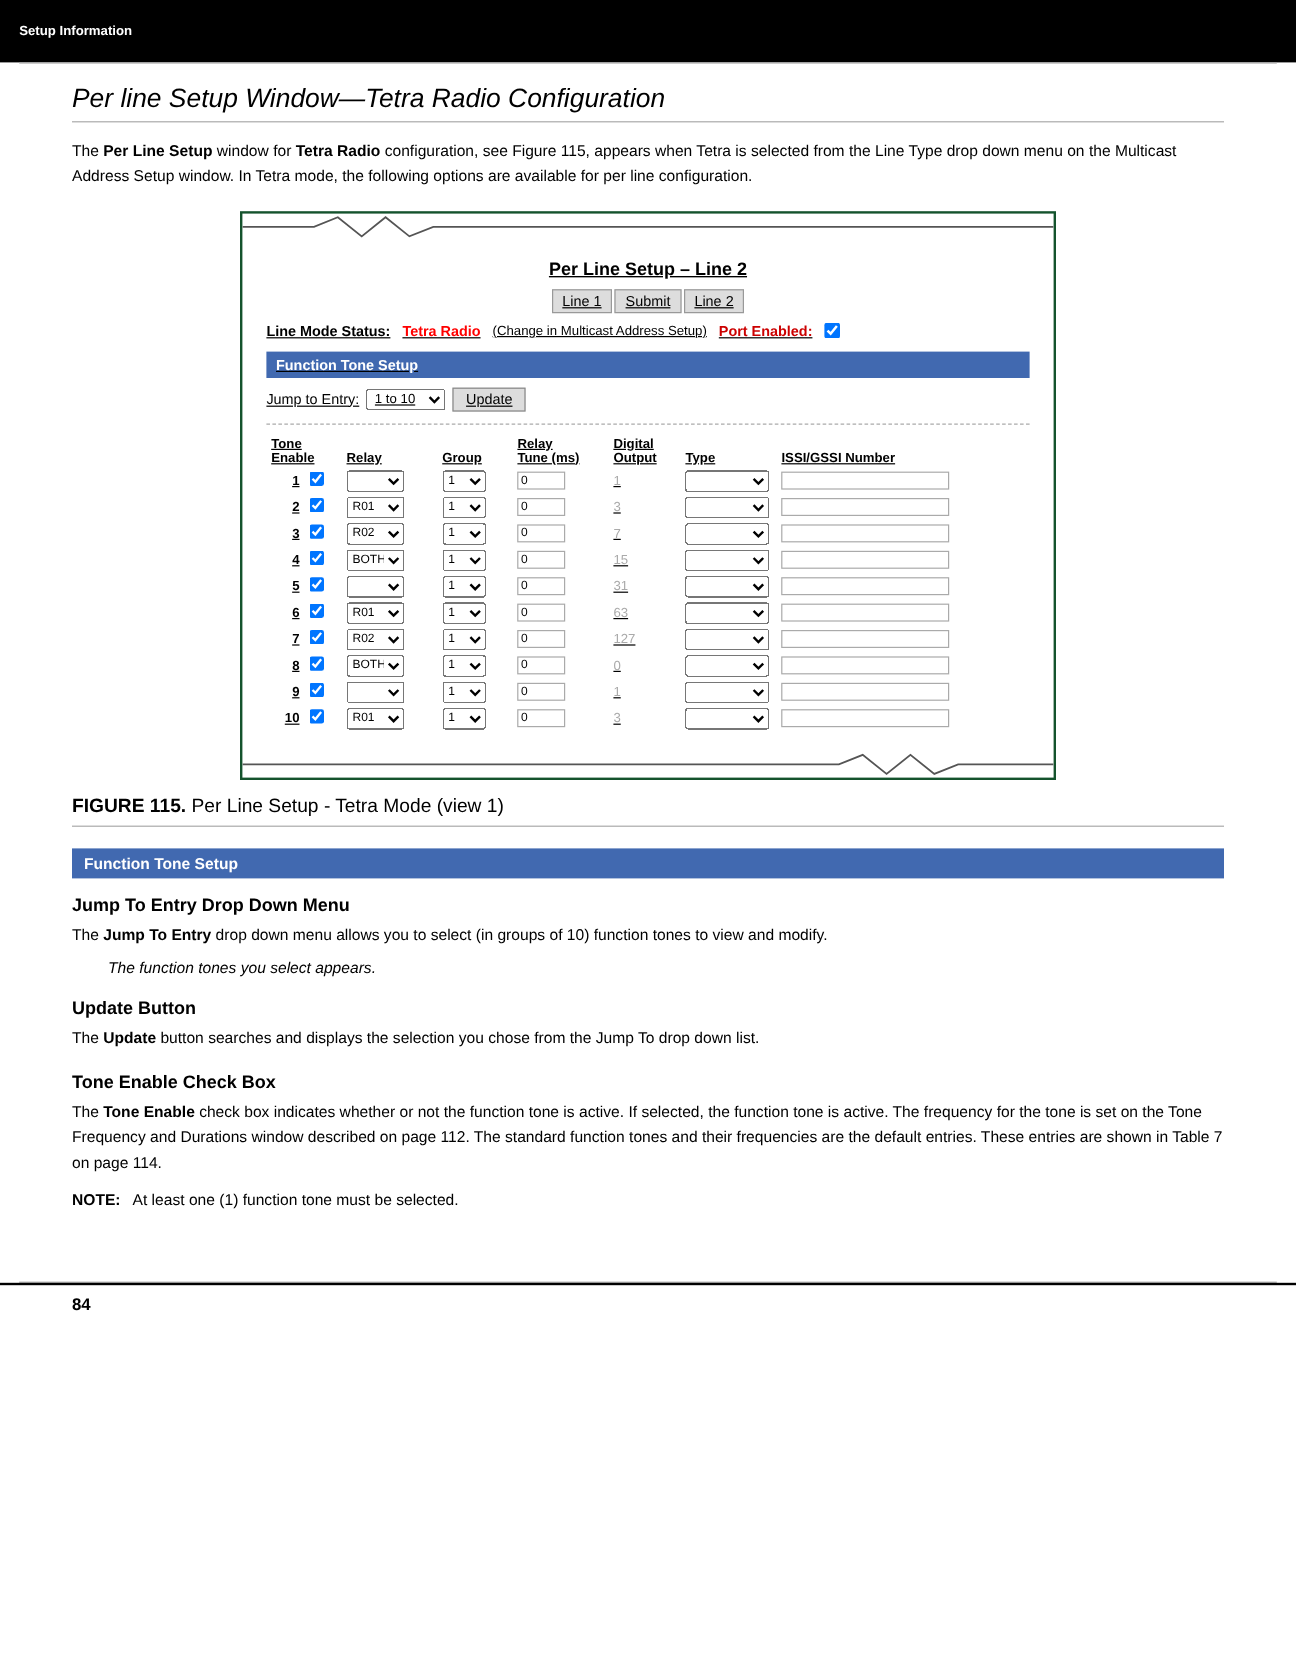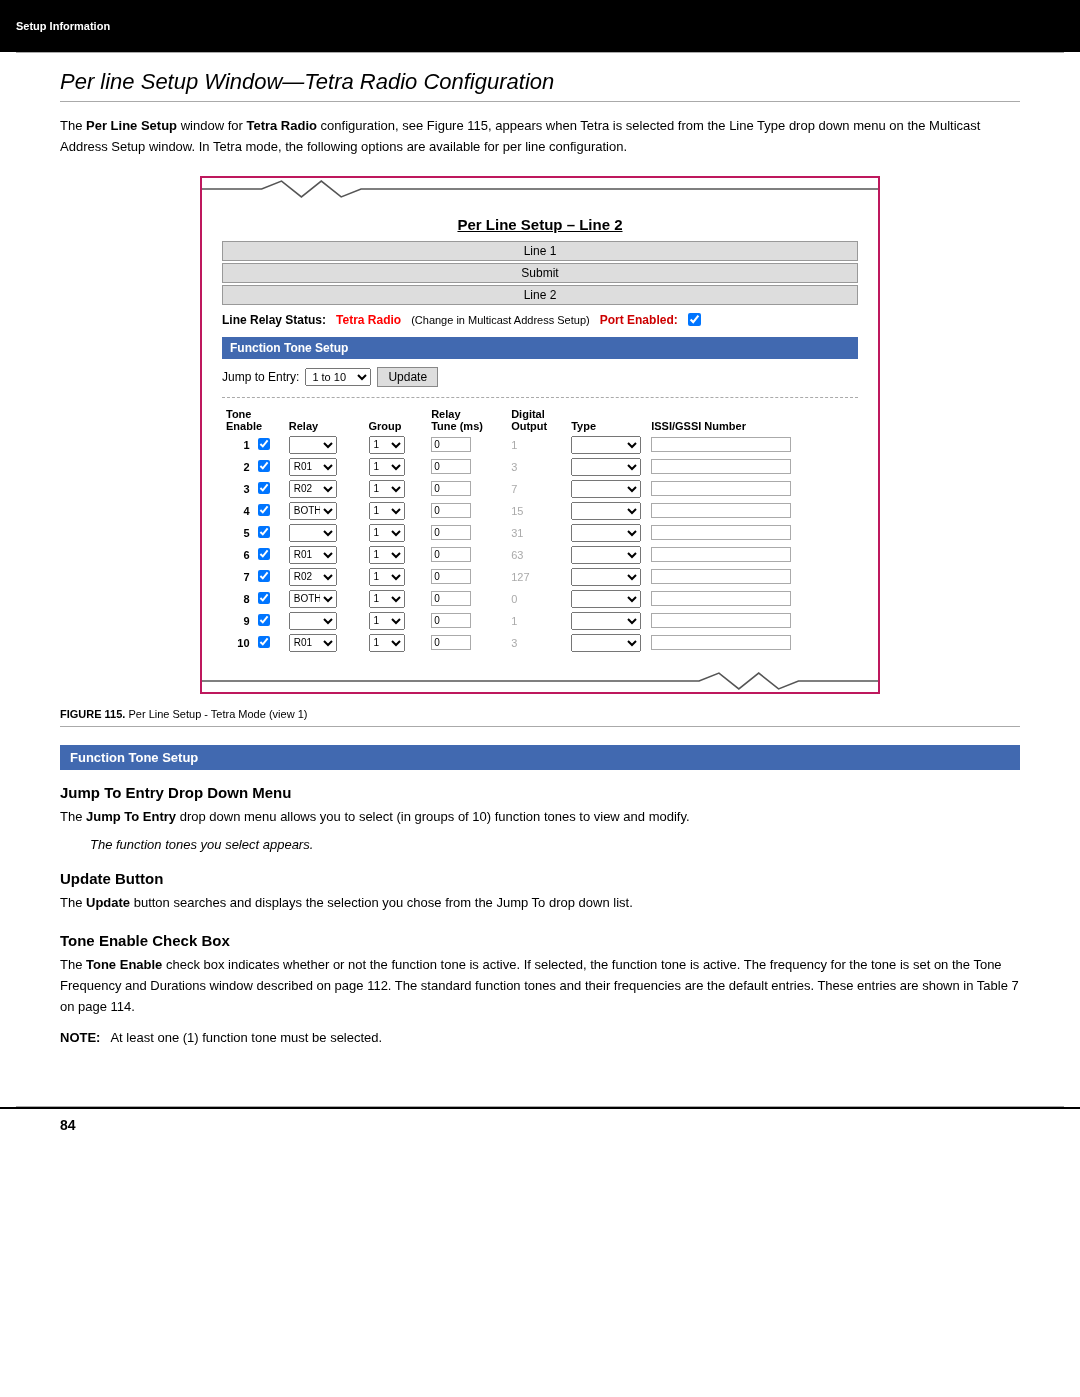--- a/index.html
+++ b/index.html
@@ -44,46 +44,46 @@
       line-height: 1.6;
       margin-bottom: 18px;
     }
 
     .intro-text strong {
       font-weight: bold;
     }
 
     
     .figure-box {
-      border: 2px solid #be185d;
+      border: 2px solid #14532d;
       margin: 0 auto 10px auto;
       width: 680px;
       background: #fff;
       padding: 0;
       position: relative;
+      text-decoration: underline;
     }
 
     .figure-inner {
       padding: 16px 20px;
     }
 
     .figure-title-bar {
       text-align: center;
       font-size: 15px;
       font-weight: bold;
       text-decoration: underline;
       margin-bottom: 8px;
     }
 
     .line-buttons {
       display: flex;
       justify-content: center;
       gap: 2px;
       margin-bottom: 8px;
-      flex-direction: column;
     }
 
     .line-btn {
       border: 1px solid #999;
       background: #ddd;
       padding: 2px 8px;
       font-size: 12px;
       cursor: pointer;
     }
 
@@ -192,21 +192,21 @@
       border: 1px solid #aaa;
       padding: 1px 2px;
     }
 
     .digital-output-val {
       color: #aaa;
       font-size: 11px;
     }
 
     .figure-caption {
-      font-size: 11px;
+      font-size: 16px;
       text-align: left;
       margin-bottom: 6px;
       margin-left: 0;
       padding-top: 4px;
     }
 
     .figure-caption strong {
       font-weight: bold;
     }
 
@@ -318,21 +318,21 @@
 
       <div class="figure-title-bar">Per Line Setup – Line 2</div>
 
       <div class="line-buttons">
         <button class="line-btn">Line 1</button>
         <button class="line-btn">Submit</button>
         <button class="line-btn">Line 2</button>
       </div>
 
       <div class="line-mode-row">
-        <span class="line-mode-label">Line Relay Status:</span>
+        <span class="line-mode-label">Line Mode Status:</span>
         <span class="tetra-radio-text">Tetra Radio</span>
         <span class="change-text">(Change in Multicast Address Setup)</span>
         <span class="port-enabled-label">Port Enabled:</span>
         <input type="checkbox" checked="" style="">
       </div>
 
       <div class="function-tone-header">Function Tone Setup</div>
 
       <div class="jump-row">
         <span>Jump to Entry:</span>

